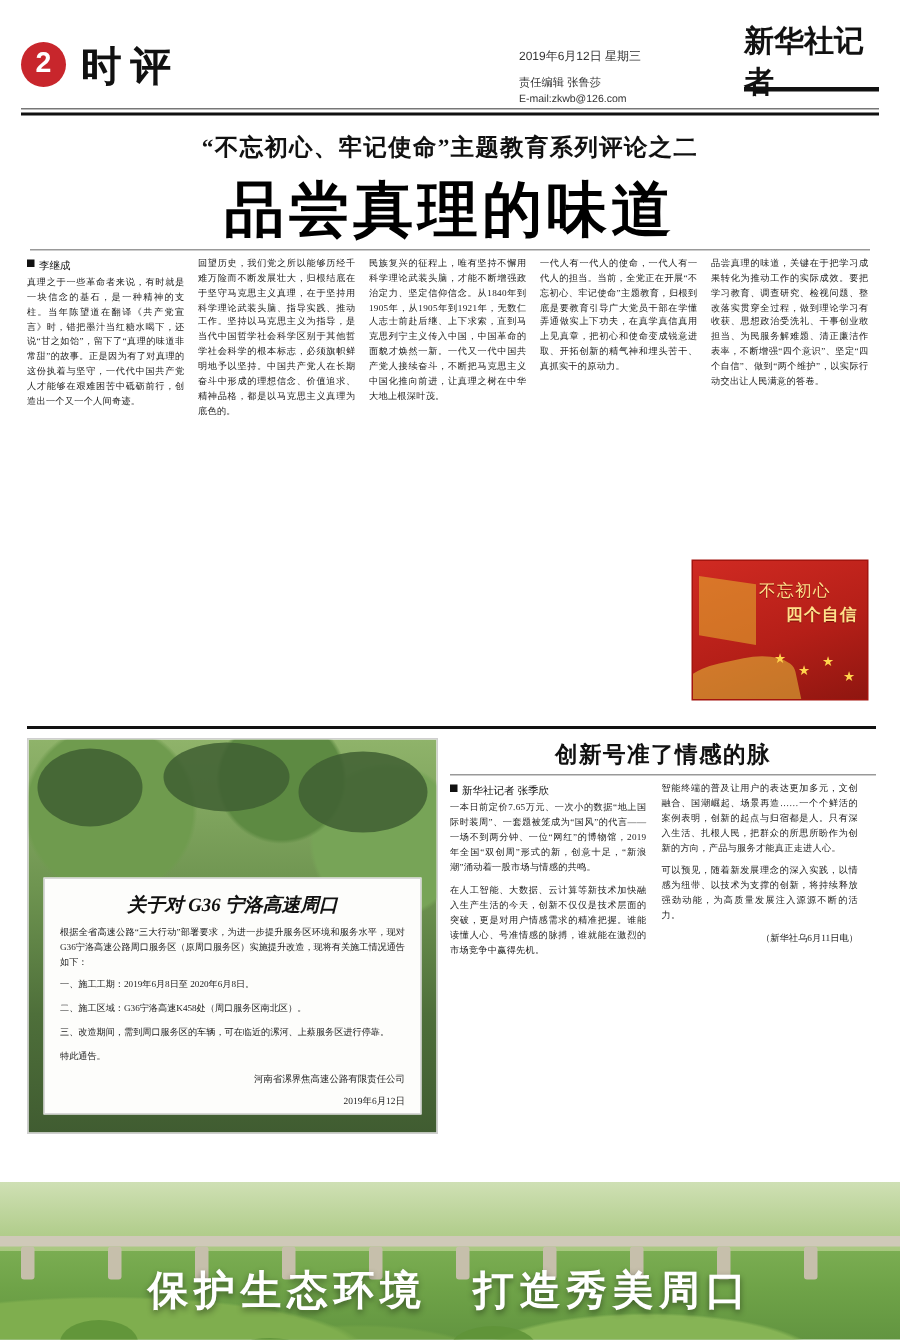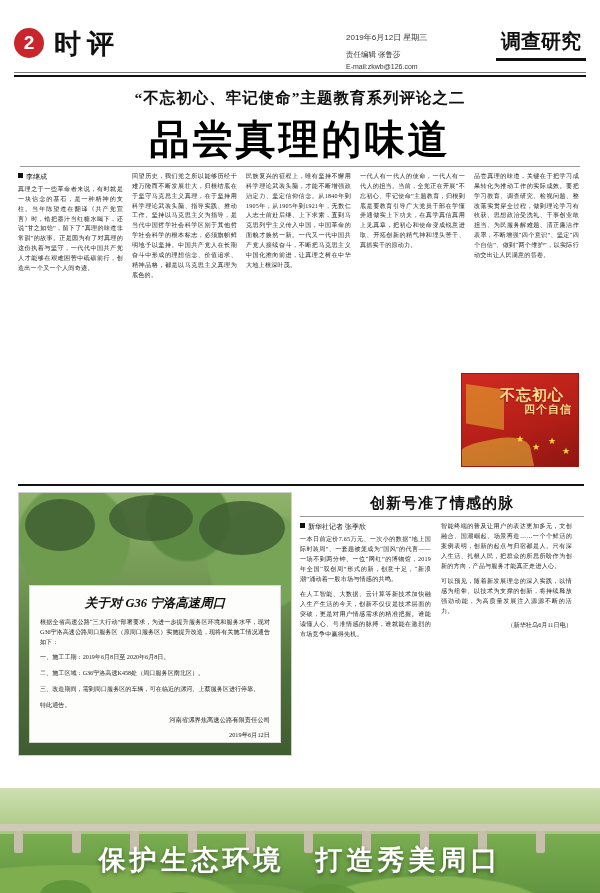--- a/index.html
+++ b/index.html
@@ -82,21 +82,21 @@
     letter-spacing:.2px;
   }
   .col.wide{width:105px;}
   
   .emblem{
     position:absolute;right:0;bottom:0;width:116px;height:92px;
     background:linear-gradient(160deg,#d02a22 0%,#b51f18 55%,#8f1610 100%);
     overflow:hidden;border:1px solid #a3150f;
   }
   .emblem .t1{
-    position:absolute;right:14px;top:12px;font-size:15px;color:#ffe08a;font-weight:bold;
+    position:absolute;right:24px;top:12px;font-size:11px;color:#ffe08a;font-weight:normal;
     letter-spacing:1px;text-shadow:0 1px 0 #7a0d08;
   }
   .emblem .t2{
     position:absolute;right:6px;top:28px;font-size:11px;color:#ffe08a;font-weight:bold;
     letter-spacing:1px;text-shadow:0 1px 0 #7a0d08;
   }
   .emblem .star{
     position:absolute;color:#ffd34d;font-size:9px;
   }
   .emblem .ribbon{
@@ -194,21 +194,21 @@
 
 <div class="page">
 
   <div class="masthead">
     <div class="pg-badge">2</div>
     <div class="section-title">时评</div>
     <div class="mast-right">
       <div class="mast-date">2019年6月12日 星期三</div>
       <div class="mast-editor">责任编辑 张鲁莎</div>
       <div class="mast-mail">E-mail:zkwb@126.com</div>
-      <div class="logo-box">调查研究</div>
+      <div class="logo-box">新华社记者</div>
       <div class="logo-rule"></div>
     </div>
     <div class="mast-rule"></div>
     <div class="mast-rule2"></div>
   </div>
 
   <div class="kicker">“不忘初心、牢记使命”主题教育系列评论之二</div>
   <div class="headline">品尝真理的味道</div>
   <div class="hl-rule"></div>
 

